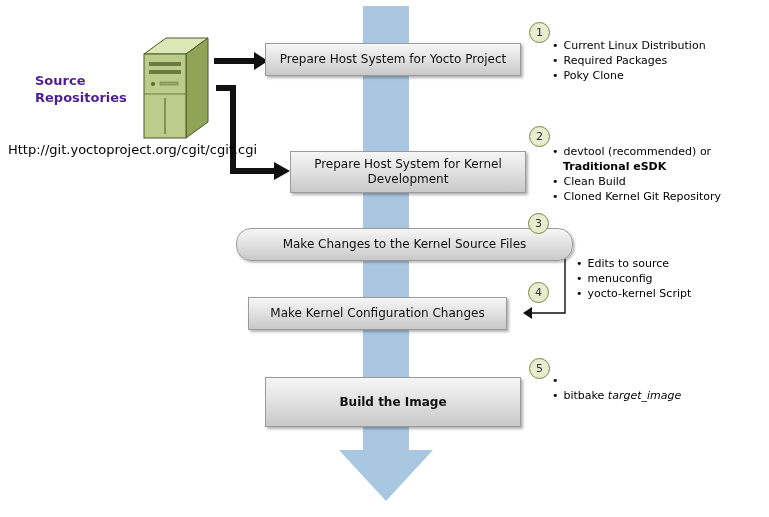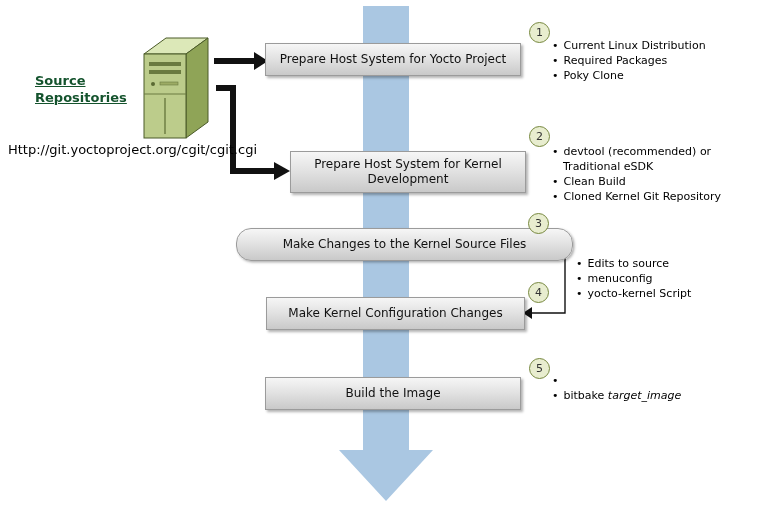--- a/index.html
+++ b/index.html
@@ -31,33 +31,33 @@
     width:21px; height:21px; border-radius:50%;
     background:#e8edcf; border:1.3px solid #77883f;
     display:flex; align-items:center; justify-content:center;
     font-size:11px; color:#333;
   }
 
   
   .bullets { position:absolute; z-index:2; list-style:none; font-size:11px; line-height:15px; color:#000; }
   .bullets li { display:flex; }
   .bullets .dot { margin-right:5px; flex:0 0 auto; }
-  .bullets li.cont { padding-left:11px; }
+  .bullets li.cont { padding-left:11px;font-weight:bold; }
   .bullets em { font-style:italic; }
 
   
   .yocto-logo {
     position:absolute; left:68px; top:14px; width:66px; height:46px;
     background:#000; color:#fff; z-index:2;
     display:flex; flex-direction:column; align-items:center; justify-content:center;
   }
   .yocto-brand { font-size:15px; line-height:18px; }
   .yocto-sub { font-size:6px; letter-spacing:2px; margin-top:2px; }
 
-  .source-label { position:absolute; left:35px; top:72px; font-size:13px; font-weight:bold; line-height:17px; color:#14532d; z-index:2;text-decoration:underline; }
+  .source-label { position:absolute; left:35px; top:72px; font-size:13px; font-weight:bold; line-height:17px; color:#4c1d95; z-index:2; }
   .repo-url { position:absolute; left:8px; top:142px; font-size:13px; color:#000; z-index:2; }
 
   .server-svg { position:absolute; left:136px; top:36px; z-index:2; }
 </style>
 </head>
 <body>
 
 <div class="canvas">
 
   <svg class="flow-svg" width="769" height="517">
@@ -101,24 +101,24 @@
 
   <div class="step-box nowrap" style="left:265px; top:43px; width:256px; height:33px;">
     <span>Prepare Host System for Yocto Project</span>
   </div>
   <div class="step-box" style="left:290px; top:151px; width:236px; height:42px;justify-content:center;">
     <span>Prepare Host System for Kernel Development</span>
   </div>
   <div class="step-box nowrap" style="left:236px; top:228px; width:337px; height:33px;border-radius:15px;">
     <span>Make Changes to the Kernel Source Files</span>
   </div>
-  <div class="step-box nowrap" style="left:266px; top:297px; width:259px; height:33px;">
+  <div class="step-box nowrap" style="left:248px; top:297px; width:259px; height:33px;">
     <span>Make Kernel Configuration Changes</span>
   </div>
-  <div class="step-box nowrap" style="left:265px; top:377px; width:256px; height:33px;">
+  <div class="step-box nowrap" style="left:265px; top:377px; width:256px; height:50px;font-weight:bold;">
     <span>Build the Image</span>
   </div>
 
   <div class="num-circle" style="left:529px; top:22px;">
     <span>1</span>
   </div>
   <div class="num-circle" style="left:529px; top:126px;">
     <span>2</span>
   </div>
   <div class="num-circle" style="left:528px; top:213px;">

